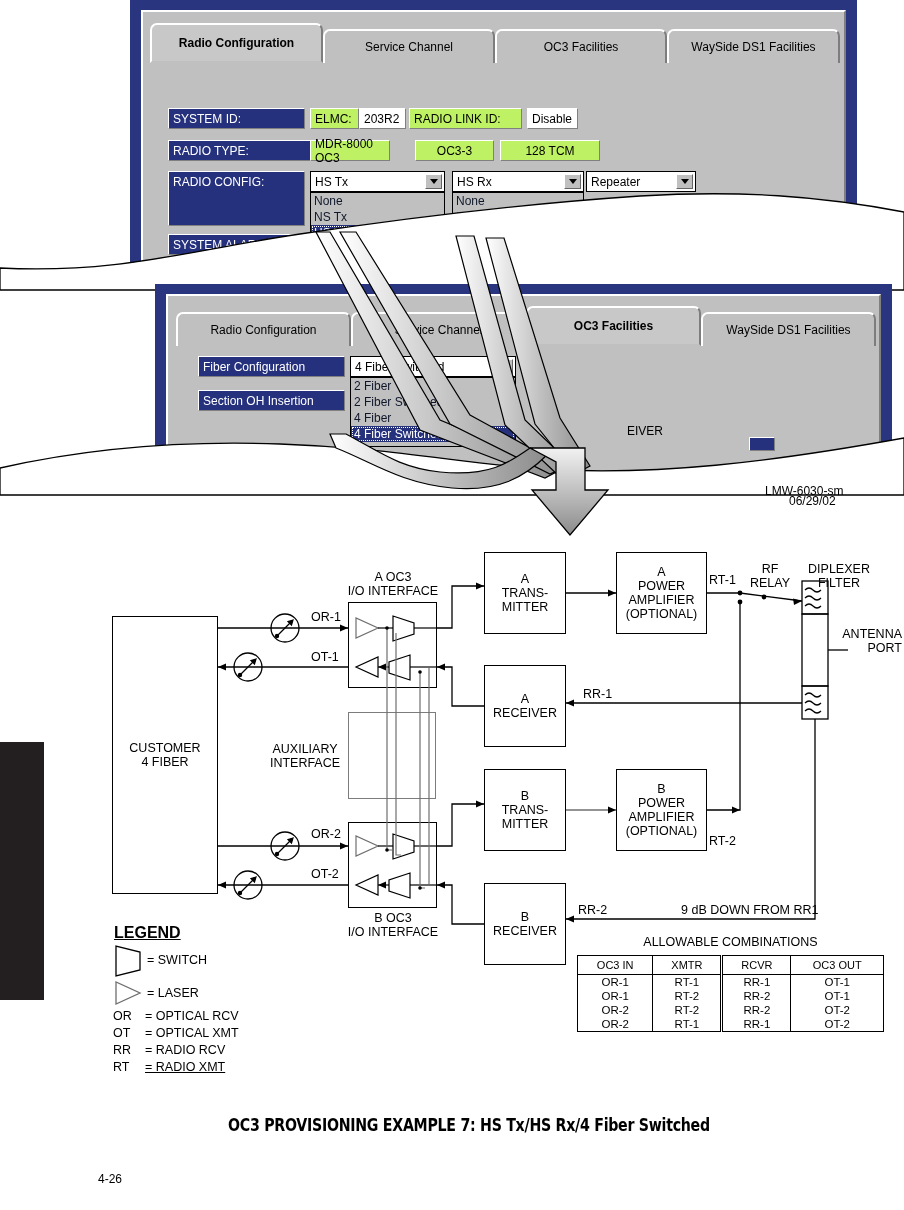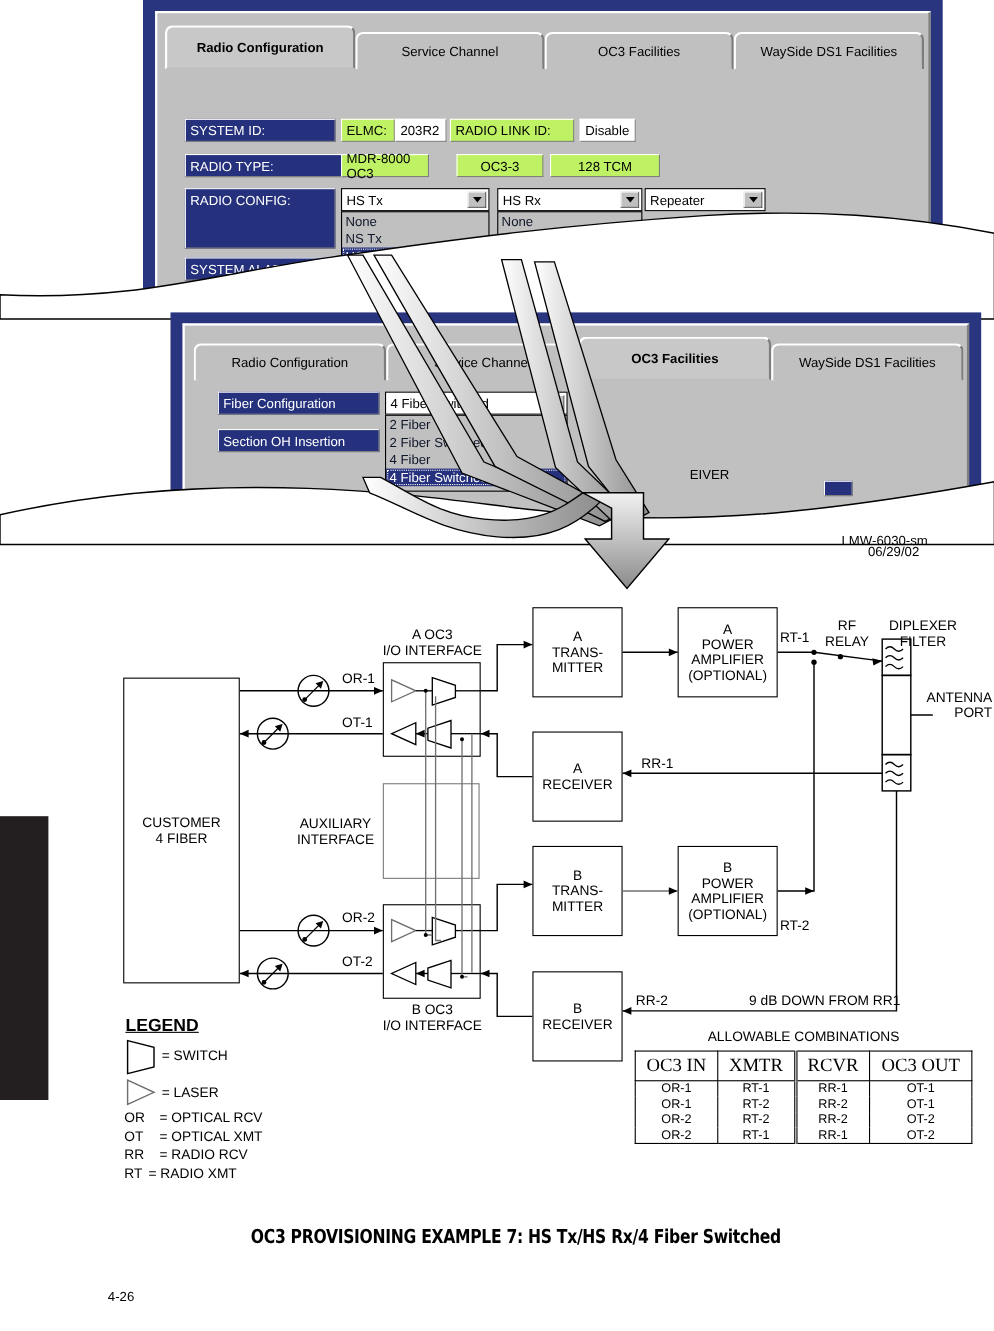--- a/index.html
+++ b/index.html
@@ -32,21 +32,21 @@
   .list .opt{height:16px;line-height:16px;padding-left:3px;color:#0f172a;white-space:nowrap;}
   .list .opt.sel{background:#25317c;color:#fff;outline:1px dotted #fff;outline-offset:-2px;}
   
   .box{position:absolute;border:1.4px solid #000;box-sizing:border-box;display:flex;align-items:center;
        justify-content:center;text-align:center;font-size:12.5px;line-height:14px;background:#fff;}
   .boxgray{border:1.4px solid #7c7c7c;}
   .lbl{position:absolute;font-size:12.5px;line-height:14px;text-align:center;white-space:nowrap;}
   .lblL{position:absolute;font-size:12.5px;line-height:14px;white-space:nowrap;}
   table.combos{position:absolute;border-collapse:collapse;font-size:11.5px;}
   table.combos th,table.combos td{border:1.3px solid #000;text-align:center;padding:1px 8px;font-weight:normal;}
-  table.combos th{font-size:17px;padding:3px 8px;font-family:Liberation Serif, serif;}
+  table.combos th{font-size:11px;padding:3px 8px;}
   table.combos td{border-top:none;border-bottom:none;}
   table.combos tr.first td{border-top:1.3px solid #000;}
   table.combos tr.last td{border-bottom:1.3px solid #000;}
   .title{position:absolute;font-weight:bold;font-size:17.5px;letter-spacing:-0.3px;
          font-family:"DejaVu Sans Condensed","Liberation Sans",sans-serif;
          transform:scaleX(0.9);transform-origin:left center;}
   .blackbar{position:absolute;background:#231f20;}
   .pgnum{position:absolute;font-size:12px;}
   .legendhdr{position:absolute;font-size:16px;font-weight:bold;text-decoration:underline;}
   svg{position:absolute;overflow:visible;}
@@ -438,21 +438,21 @@
 <div class="lblL" style="left:147px;top:953px;">= SWITCH</div>
 <div class="lblL" style="left:147px;top:986px;">= LASER</div>
 
 <div class="lblL" style="left:113px;top:1009px;">OR</div>
 <div class="lblL" style="left:145px;top:1009px;">= OPTICAL RCV</div>
 <div class="lblL" style="left:113px;top:1026px;">OT</div>
 <div class="lblL" style="left:145px;top:1026px;">= OPTICAL XMT</div>
 <div class="lblL" style="left:113px;top:1043px;">RR</div>
 <div class="lblL" style="left:145px;top:1043px;">= RADIO RCV</div>
 <div class="lblL" style="left:113px;top:1060px;">RT</div>
-<div class="lblL" style="left:135px;top:1060px;">= RADIO XMT</div>
+<div class="lblL" style="left:145px;top:1060px;text-decoration:underline;">= RADIO XMT</div>
 
 <div class="lbl" style="left:577px;top:935px;width:307px;">ALLOWABLE COMBINATIONS</div>
 <table class="combos" style="left:577px;top:955px;width:307px;">
   <thead>
     <tr>
       <th>OC3 IN</th>
       <th>XMTR</th>
       <th style="border-left:3px double #000;">RCVR</th>
       <th>OC3 OUT</th>
     </tr>

